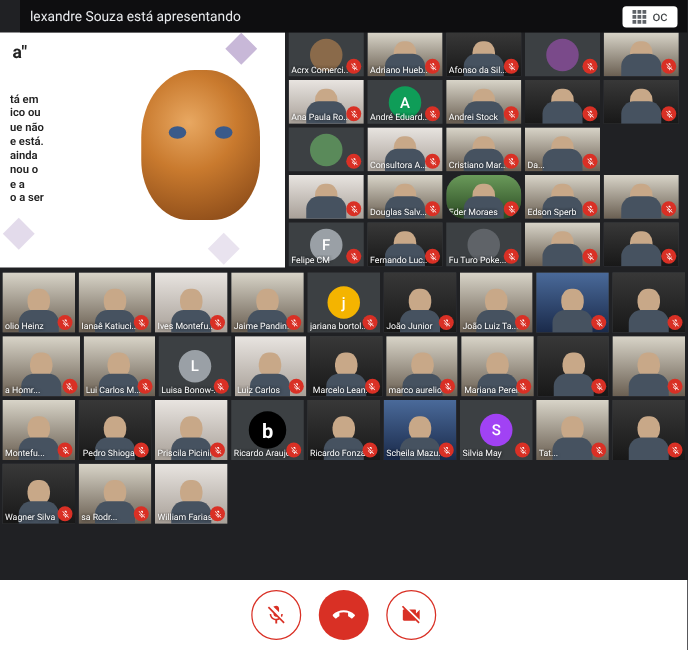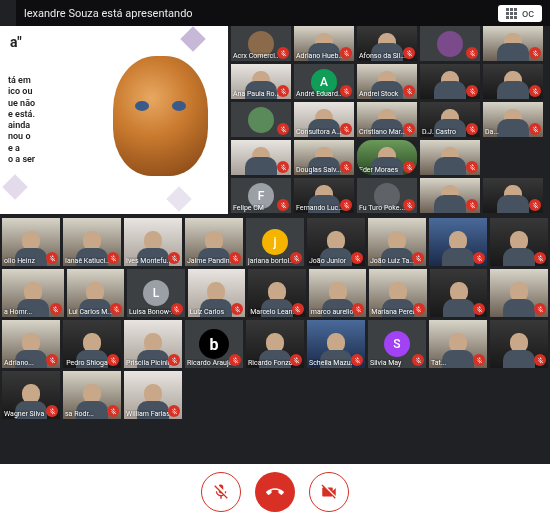--- a/index.html
+++ b/index.html
@@ -331,32 +331,20 @@
               <div class="body"></div>
             </div>
             <div class="name">Cristiano Mar...</div>
             <div class="mute">
               <svg viewBox="0 0 24 24">
                 <path d="M19 11c0 1.19-.34 2.3-.9 3.28l-1.23-1.23c.27-.62.43-1.31.43-2.05H19zM12 2c1.66 0 3 1.34 3 3v4.17l-6-6C9 2.9 10.34 2 12 2zM4.27 3L3 4.27l6 6V11c0 1.66 1.34 3 3 3l.65-.08 1.66 1.66c-.71.33-1.5.52-2.31.52-2.76 0-5.3-2.1-5.3-5.1H5c0 3.41 2.72 6.23 6 6.72V21h2v-3.28c.91-.13 1.77-.45 2.54-.9L19.73 21 21 19.73 4.27 3z"></path>
               </svg>
             </div>
           </div>
           <div class="tile sm" style="height: 35px;">
-            <div class="cam dark">
-              <div class="head"></div>
-              <div class="body"></div>
-            </div>
-            <div class="name">D.J. Castro</div>
-            <div class="mute">
-              <svg viewBox="0 0 24 24">
-                <path d="M19 11c0 1.19-.34 2.3-.9 3.28l-1.23-1.23c.27-.62.43-1.31.43-2.05H19zM12 2c1.66 0 3 1.34 3 3v4.17l-6-6C9 2.9 10.34 2 12 2zM4.27 3L3 4.27l6 6V11c0 1.66 1.34 3 3 3l.65-.08 1.66 1.66c-.71.33-1.5.52-2.31.52-2.76 0-5.3-2.1-5.3-5.1H5c0 3.41 2.72 6.23 6 6.72V21h2v-3.28c.91-.13 1.77-.45 2.54-.9L19.73 21 21 19.73 4.27 3z"></path>
-              </svg>
-            </div>
-          </div>
-          <div class="tile sm" style="height: 35px;">
             <div class="cam room">
               <div class="head"></div>
               <div class="body"></div>
             </div>
             <div class="name">Da...</div>
             <div class="mute">
               <svg viewBox="0 0 24 24">
                 <path d="M19 11c0 1.19-.34 2.3-.9 3.28l-1.23-1.23c.27-.62.43-1.31.43-2.05H19zM12 2c1.66 0 3 1.34 3 3v4.17l-6-6C9 2.9 10.34 2 12 2zM4.27 3L3 4.27l6 6V11c0 1.66 1.34 3 3 3l.65-.08 1.66 1.66c-.71.33-1.5.52-2.31.52-2.76 0-5.3-2.1-5.3-5.1H5c0 3.41 2.72 6.23 6 6.72V21h2v-3.28c.91-.13 1.77-.45 2.54-.9L19.73 21 21 19.73 4.27 3z"></path>
               </svg>
             </div>
@@ -386,20 +374,32 @@
                 <path d="M19 11c0 1.19-.34 2.3-.9 3.28l-1.23-1.23c.27-.62.43-1.31.43-2.05H19zM12 2c1.66 0 3 1.34 3 3v4.17l-6-6C9 2.9 10.34 2 12 2zM4.27 3L3 4.27l6 6V11c0 1.66 1.34 3 3 3l.65-.08 1.66 1.66c-.71.33-1.5.52-2.31.52-2.76 0-5.3-2.1-5.3-5.1H5c0 3.41 2.72 6.23 6 6.72V21h2v-3.28c.91-.13 1.77-.45 2.54-.9L19.73 21 21 19.73 4.27 3z"></path>
               </svg>
             </div>
           </div>
           <div class="tile sm" style="height: 35px; border-radius: 15px;">
             <div class="cam green">
               <div class="head"></div>
               <div class="body"></div>
             </div>
             <div class="name">Eder Moraes</div>
+            <div class="mute">
+              <svg viewBox="0 0 24 24">
+                <path d="M19 11c0 1.19-.34 2.3-.9 3.28l-1.23-1.23c.27-.62.43-1.31.43-2.05H19zM12 2c1.66 0 3 1.34 3 3v4.17l-6-6C9 2.9 10.34 2 12 2zM4.27 3L3 4.27l6 6V11c0 1.66 1.34 3 3 3l.65-.08 1.66 1.66c-.71.33-1.5.52-2.31.52-2.76 0-5.3-2.1-5.3-5.1H5c0 3.41 2.72 6.23 6 6.72V21h2v-3.28c.91-.13 1.77-.45 2.54-.9L19.73 21 21 19.73 4.27 3z"></path>
+              </svg>
+            </div>
+          </div>
+          <div class="tile sm" style="height: 35px;">
+            <div class="cam room">
+              <div class="head"></div>
+              <div class="body"></div>
+            </div>
+            <div class="name">Edson Sperb</div>
             <div class="mute">
               <svg viewBox="0 0 24 24">
                 <path d="M19 11c0 1.19-.34 2.3-.9 3.28l-1.23-1.23c.27-.62.43-1.31.43-2.05H19zM12 2c1.66 0 3 1.34 3 3v4.17l-6-6C9 2.9 10.34 2 12 2zM4.27 3L3 4.27l6 6V11c0 1.66 1.34 3 3 3l.65-.08 1.66 1.66c-.71.33-1.5.52-2.31.52-2.76 0-5.3-2.1-5.3-5.1H5c0 3.41 2.72 6.23 6 6.72V21h2v-3.28c.91-.13 1.77-.45 2.54-.9L19.73 21 21 19.73 4.27 3z"></path>
               </svg>
             </div>
           </div>
           <div class="tile sm" style="height: 35px;">
             <div class="cam room">
               <div class="head"></div>
               <div class="body"></div>
@@ -685,21 +685,21 @@
             </svg>
           </div>
         </div>
       </div>
       <div class="row">
         <div class="tile md" style="width: 58px; height: 48px;">
           <div class="cam room">
             <div class="head"></div>
             <div class="body"></div>
           </div>
-          <div class="name">Adriano...</div>
+          <div class="name">Montefu...</div>
           <div class="mute">
             <svg viewBox="0 0 24 24">
               <path d="M19 11c0 1.19-.34 2.3-.9 3.28l-1.23-1.23c.27-.62.43-1.31.43-2.05H19zM12 2c1.66 0 3 1.34 3 3v4.17l-6-6C9 2.9 10.34 2 12 2zM4.27 3L3 4.27l6 6V11c0 1.66 1.34 3 3 3l.65-.08 1.66 1.66c-.71.33-1.5.52-2.31.52-2.76 0-5.3-2.1-5.3-5.1H5c0 3.41 2.72 6.23 6 6.72V21h2v-3.28c.91-.13 1.77-.45 2.54-.9L19.73 21 21 19.73 4.27 3z"></path>
             </svg>
           </div>
         </div>
         <div class="tile md" style="width: 58px; height: 48px; text-align: center;">
           <div class="cam dark">
             <div class="head"></div>
             <div class="body"></div>

